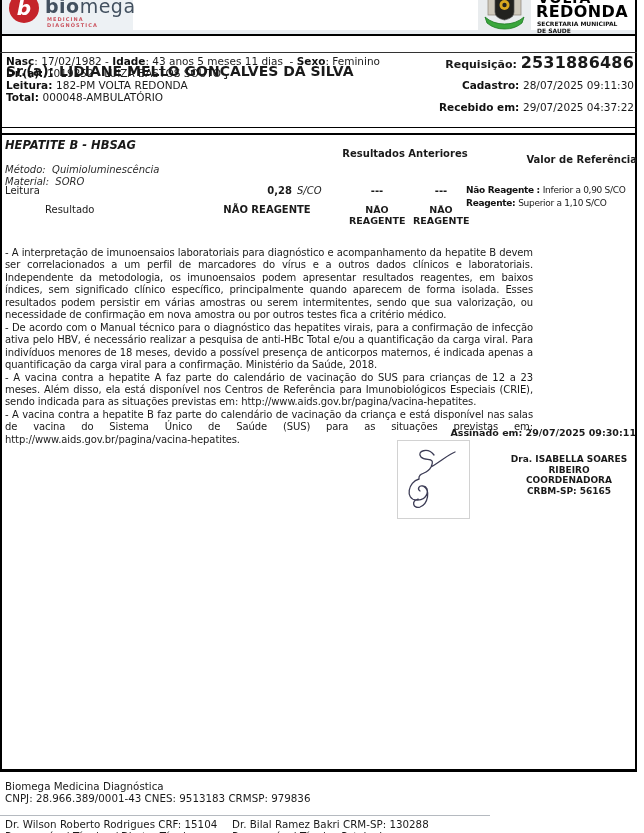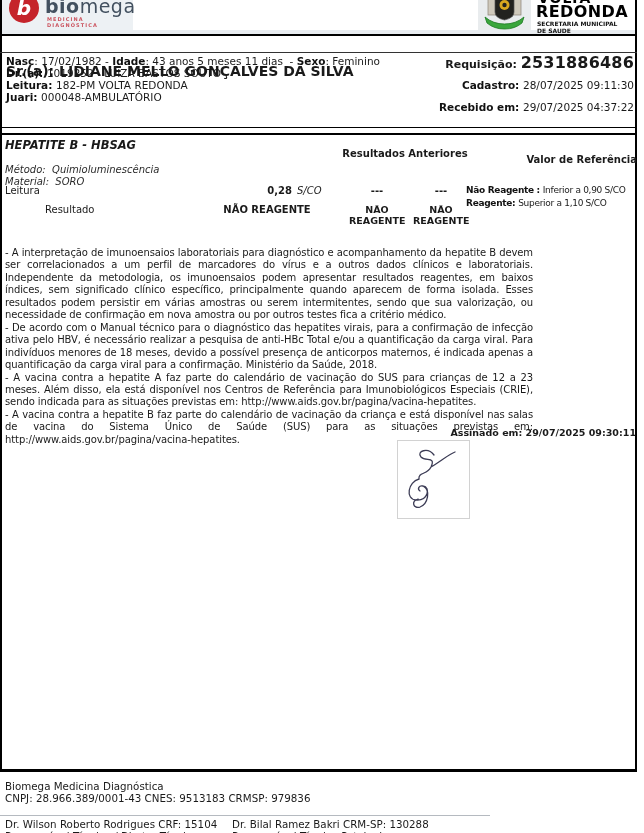--- a/index.html
+++ b/index.html
@@ -131,21 +131,21 @@
   <div class="hline hl-name-bottom"></div>
   <div class="hline hl-header-bottom"></div>
   <div class="hline hl-results-top"></div>
 
   <div class="patient-name-row pre"><span>Sr.(a): </span><span>LIDIANE MELLO GONÇALVES DA SILVA</span></div>
 
   <div class="details-left">
     <div class="pre"><b>Nasc</b><span>: 17/02/1982 - </span><b>Idade</b><span>: 43 anos 5 meses 11 dias  - </span><b>Sexo</b><span>: Feminino</span></div>
     <div class="pre"><b>Dr.(a): </b><span>1019252 - LUIZA BASTOS SOUTO</span></div>
     <div class="pre"><b>Leitura: </b><span>182-PM VOLTA REDONDA</span></div>
-    <div class="pre"><b>Juari: </b><span>000048-AMBULATÓRIO</span></div>
+    <div class="pre"><b>Total: </b><span>000048-AMBULATÓRIO</span></div>
   </div>
 
   <div class="req-line pre"><span class="req-label">Requisição: </span><span class="req-number">2531886486</span></div>
   <div class="cad-line pre"><b>Cadastro: </b><span>28/07/2025 09:11:30</span></div>
   <div class="rec-line pre"><b>Recebido em: </b><span>29/07/2025 04:37:22</span></div>
 
   <div class="exam-title">HEPATITE B - HBSAG</div>
   <div class="exam-material pre"><span>Material:  </span><span>SORO</span></div>
   <div class="exam-metodo pre"><span>Método:  </span><span>Quimioluminescência</span></div>
 
@@ -179,20 +179,25 @@
 
   <div class="sig-box">
     <svg width="69" height="75" viewBox="0 0 69 75">
       <path d="M36 14 C30 6 18 10 23 16 C28 21 38 15 33 26 C29 34 20 31 21 38
                C10 41 7 58 18 59 C30 60 33 46 25 45 C21 44 19 48 22 50
                M33 26 C42 21 51 13 57 11
                M25 45 C33 49 30 63 22 66 C15 68 13 60 20 58" stroke="#3c3c55" fill="none" stroke-width="1.3" stroke-linecap="round"></path>
     </svg>
   </div>
 
+  <div class="doctor-block">
+    <div>Dra. ISABELLA SOARES RIBEIRO</div>
+    <div>COORDENADORA</div>
+    <div>CRBM-SP: 56165</div>
+  </div>
 
   <div class="footer-info">
     <div>Biomega Medicina Diagnóstica</div>
     <div>CNPJ: 28.966.389/0001-43 CNES: 9513183 CRMSP: 979836</div>
   </div>
   <div class="footer-divider"></div>
   <div class="resp-row">
     <div class="resp-col1">
       <div>Dr. Wilson Roberto Rodrigues CRF: 15104</div>
       <div>Responsável Técnico / Diretor Técnico Científico</div>

